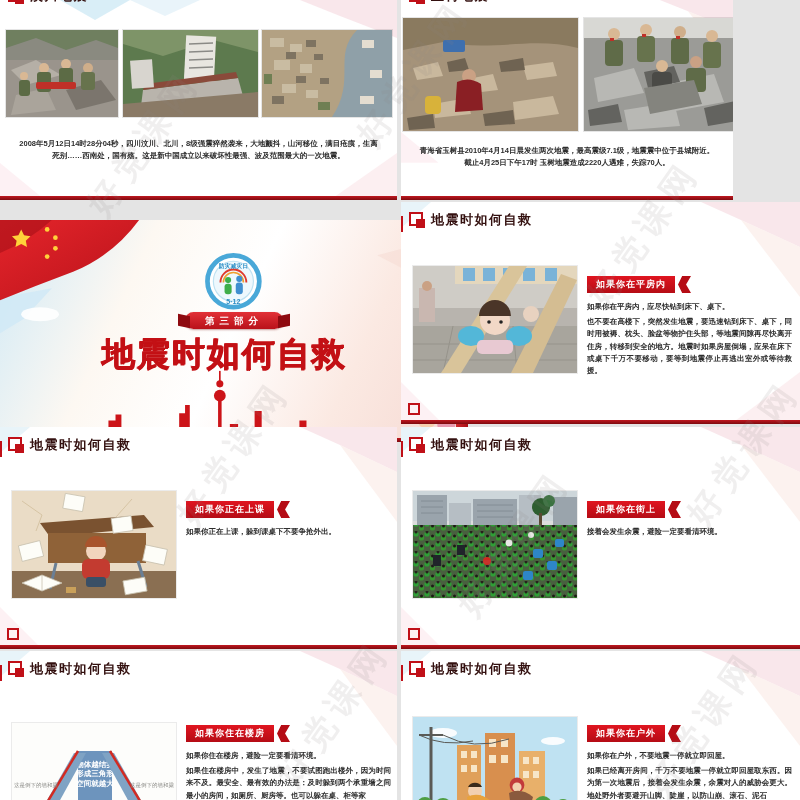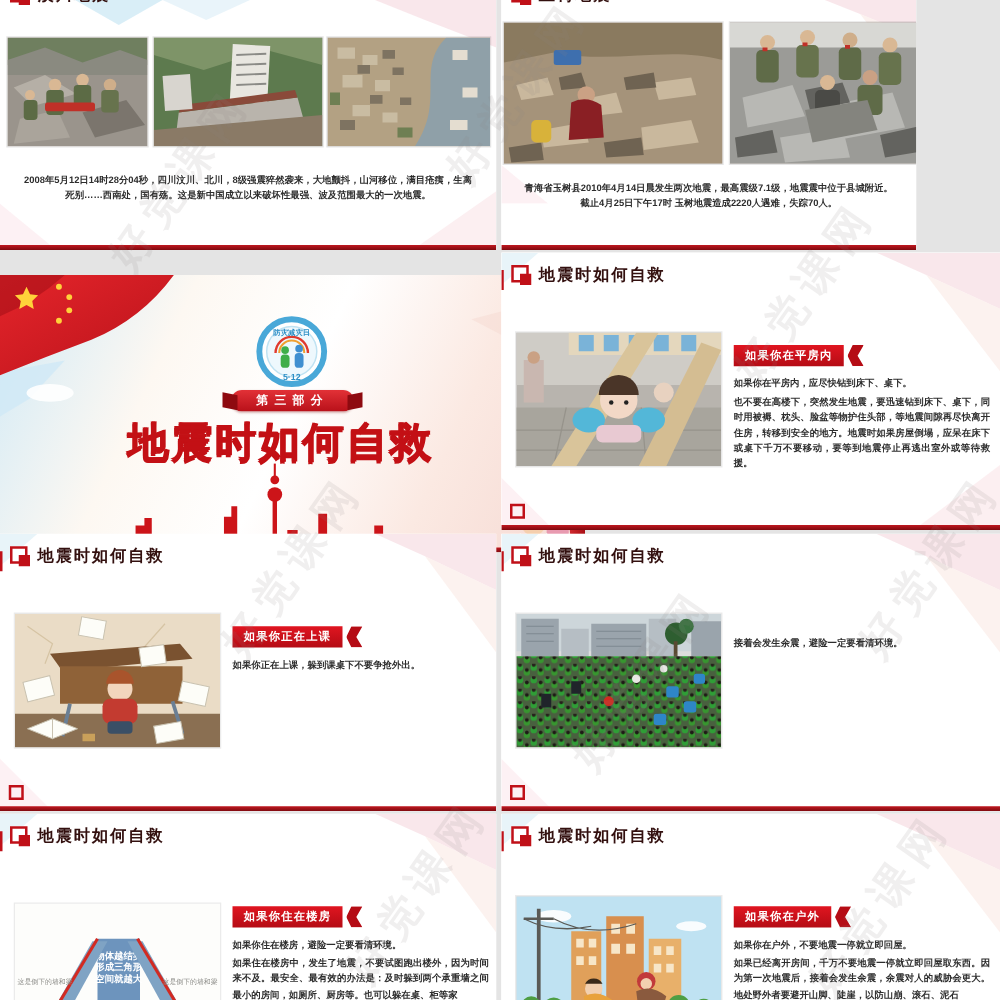--- a/index.html
+++ b/index.html
@@ -499,20 +499,24 @@
               <rect x="142" y="48" width="9" height="8" rx="2"></rect>
             </g>
           <circle cx="74" cy="70" r="4" fill="#cf2a20"></circle>
           <circle cx="96" cy="52" r="3.4" fill="#e8e8e4"></circle>
             <circle cx="118" cy="44" r="3" fill="#e8e8e4"></circle>
           <rect x="44" y="54" width="8" height="10" fill="#20242a"></rect>
             <rect x="20" y="64" width="8" height="11" fill="#20242a"></rect>
         </svg>
       </div>
       <div class="ctext">
+        <div class="tagrow">
+          <span class="tag">如果你在街上</span>
+          <span class="tagtail"></span>
+        </div>
         <div class="lead">接着会发生余震，避险一定要看清环境。</div>
       </div>
       <div class="cornersq"></div>
       <div class="bbar"></div>
     </div>
   </div>
 
   <div class="cell" style="left:0;top:651px;width:397px;height:149px;">
     <div class="slide" style="top:0;height:222px;">
       <svg class="deco" viewBox="0 0 397 222">

